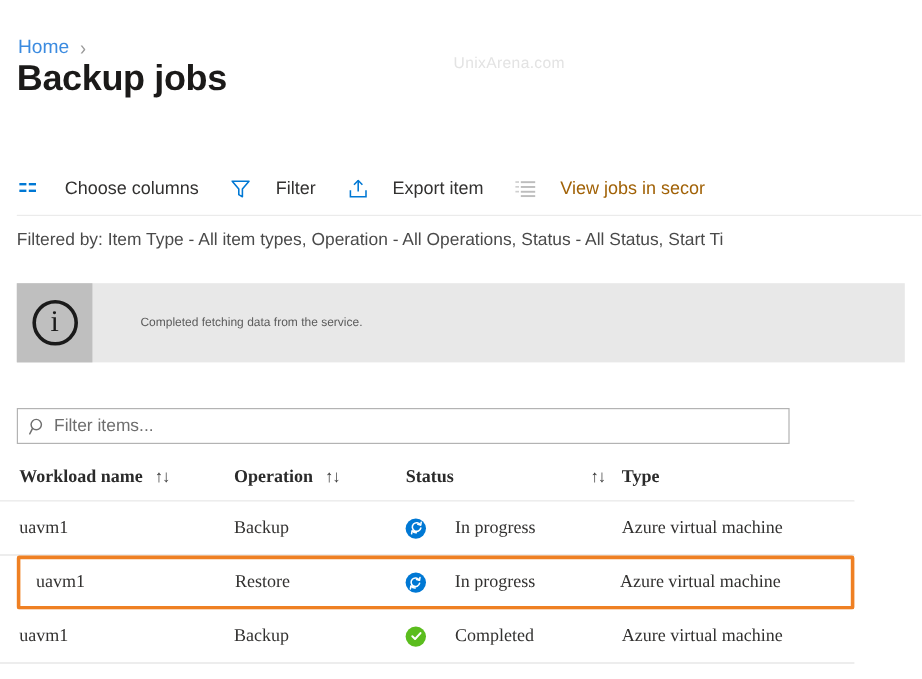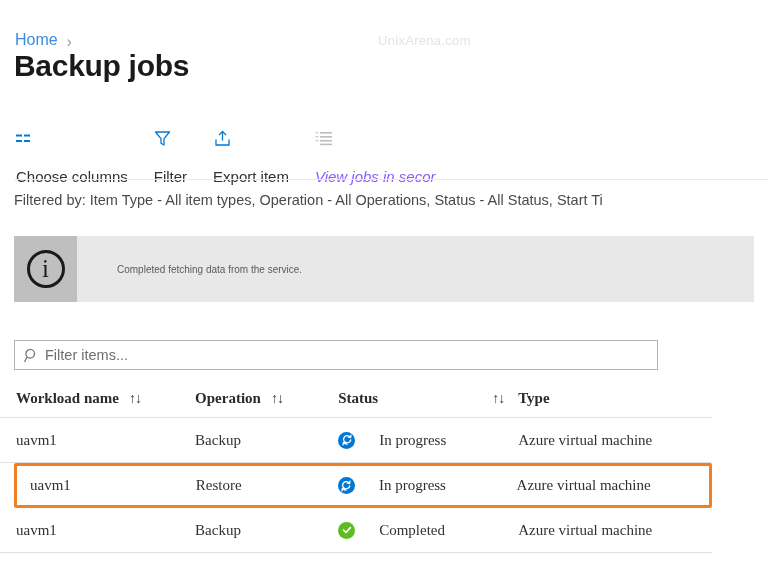--- a/index.html
+++ b/index.html
@@ -12,21 +12,21 @@
     background: #ffffff;
     font-family: "Liberation Sans", sans-serif;
     color: #323130;
     overflow: hidden;
     position: relative;
   }
 
   
   .watermark {
     position: absolute;
-    top: 33px;
+    top: 45px;
     left: 378px;
     font-size: 13px;
     color: #e3e3e3;
     letter-spacing: .3px;
     user-select: none;
   }
 
   
   .breadcrumb {
     position: absolute;
@@ -69,36 +69,35 @@
     left: 14px;
     right: 0;
     height: 42px;
     display: flex;
     align-items: center;
     gap: 0px;
     white-space: nowrap;
   }
   .cmd {
     display: flex;
+    align-items: center;
     gap: 20px;
     font-size: 15px;
     color: #323130;
     cursor: pointer;
     padding: 4px 10px 4px 2px;
     margin-right: 14px;
     background: none;
     border: none;
     font-family: inherit;
     white-space: nowrap;
-    flex-direction: column;
   }
   .cmd.disabled {
-    color: #8b5cf6;
+    color: #a16207;
     cursor: default;
-    font-style: italic;
   }
   .cmd .ico {
     display: inline-flex;
     align-items: center;
     justify-content: center;
     width: 18px;
     height: 18px;
     flex: 0 0 18px;
   }
   .cmd-rule {

